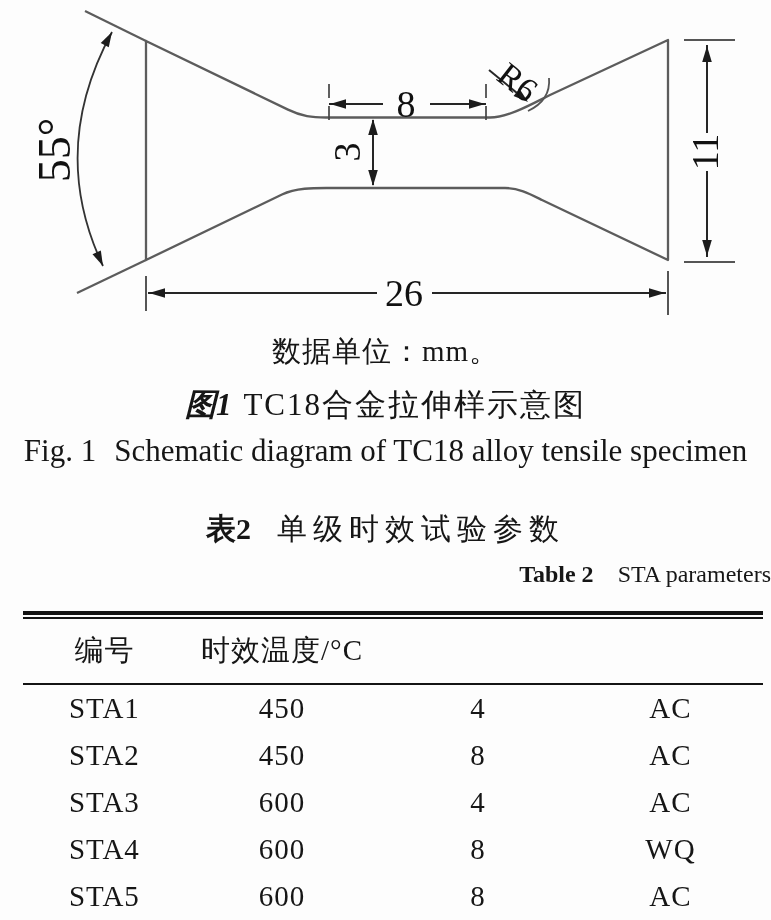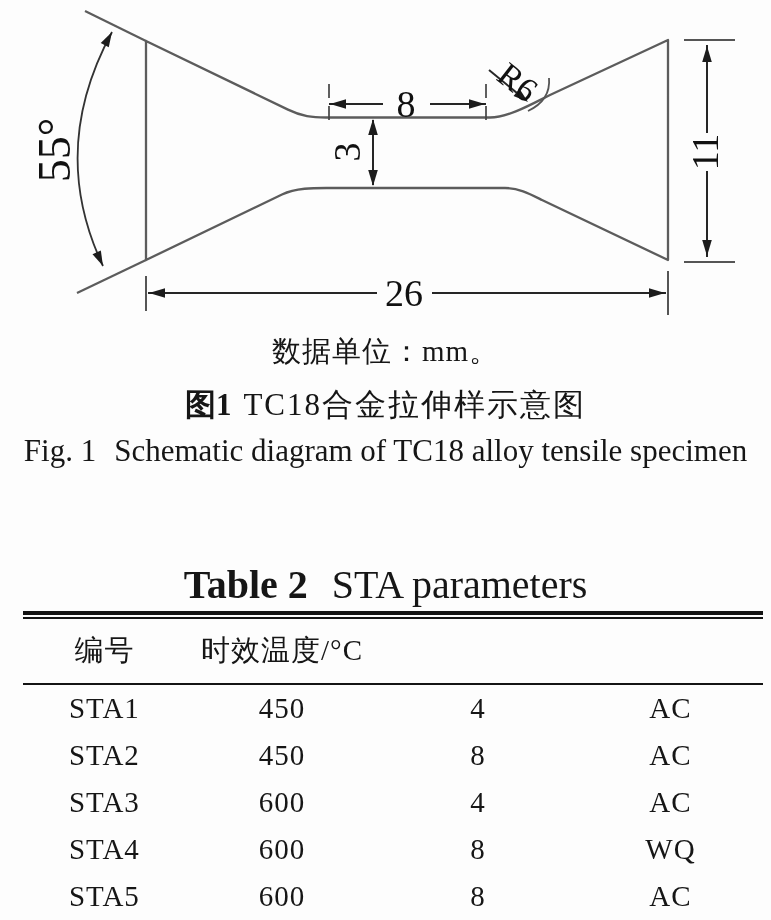--- a/index.html
+++ b/index.html
@@ -13,28 +13,28 @@
   }
   .page{position:absolute;inset:0;}
   svg{display:block;}
   
   .capline{
     position:absolute;left:0;width:771px;
     text-align:center;white-space:nowrap;
   }
   .unit-note{top:332px;font-size:29px;letter-spacing:1px;}
   .fig-zh{top:384px;font-size:31px;}
-  .fig-zh .lbl{font-weight:bold;}
+  .fig-zh .lbl{font-weight:bold;font-style:italic;}
   .fig-zh .txt{letter-spacing:2px;margin-left:12px;}
   .fig-en{top:433px;font-size:31px;}
   .fig-en .lbl{font-weight:normal;margin-right:18px;}
   .tab-zh{top:509px;font-size:30px;}
   .tab-zh .lbl{font-weight:bold;margin-right:26px;}
   .tab-zh .txt{letter-spacing:6px;}
-  .tab-en{top:561px;font-size:40px;}
+  .tab-en{top:561px;font-size:24px;text-align:right;}
   .tab-en .lbl{font-weight:bold;margin-right:24px;}
   
   .sta-table{
     position:absolute;left:23px;top:611px;width:740px;
     font-size:29px;
   }
   .rule-double{
     height:2px;
     border-top:4px solid #141414;
     border-bottom:2px solid #141414;
@@ -138,20 +138,23 @@
   <div class="capline unit-note">数据单位：mm。</div>
 
   <div class="capline fig-zh">
     <span class="lbl">图1</span><span class="txt">TC18合金拉伸样示意图</span>
   </div>
 
   <div class="capline fig-en">
     <span class="lbl">Fig. 1</span><span>Schematic diagram of TC18 alloy tensile specimen</span>
   </div>
 
+  <div class="capline tab-zh">
+    <span class="lbl">表2</span><span class="txt">单级时效试验参数</span>
+  </div>
 
   <div class="capline tab-en">
     <span class="lbl">Table 2</span><span>STA parameters</span>
   </div>
 
   <div class="sta-table">
     <div class="rule-double"></div>
     <div class="trow head">
         <div class="tcell">编号</div>
         <div class="tcell">时效温度/°C</div>

